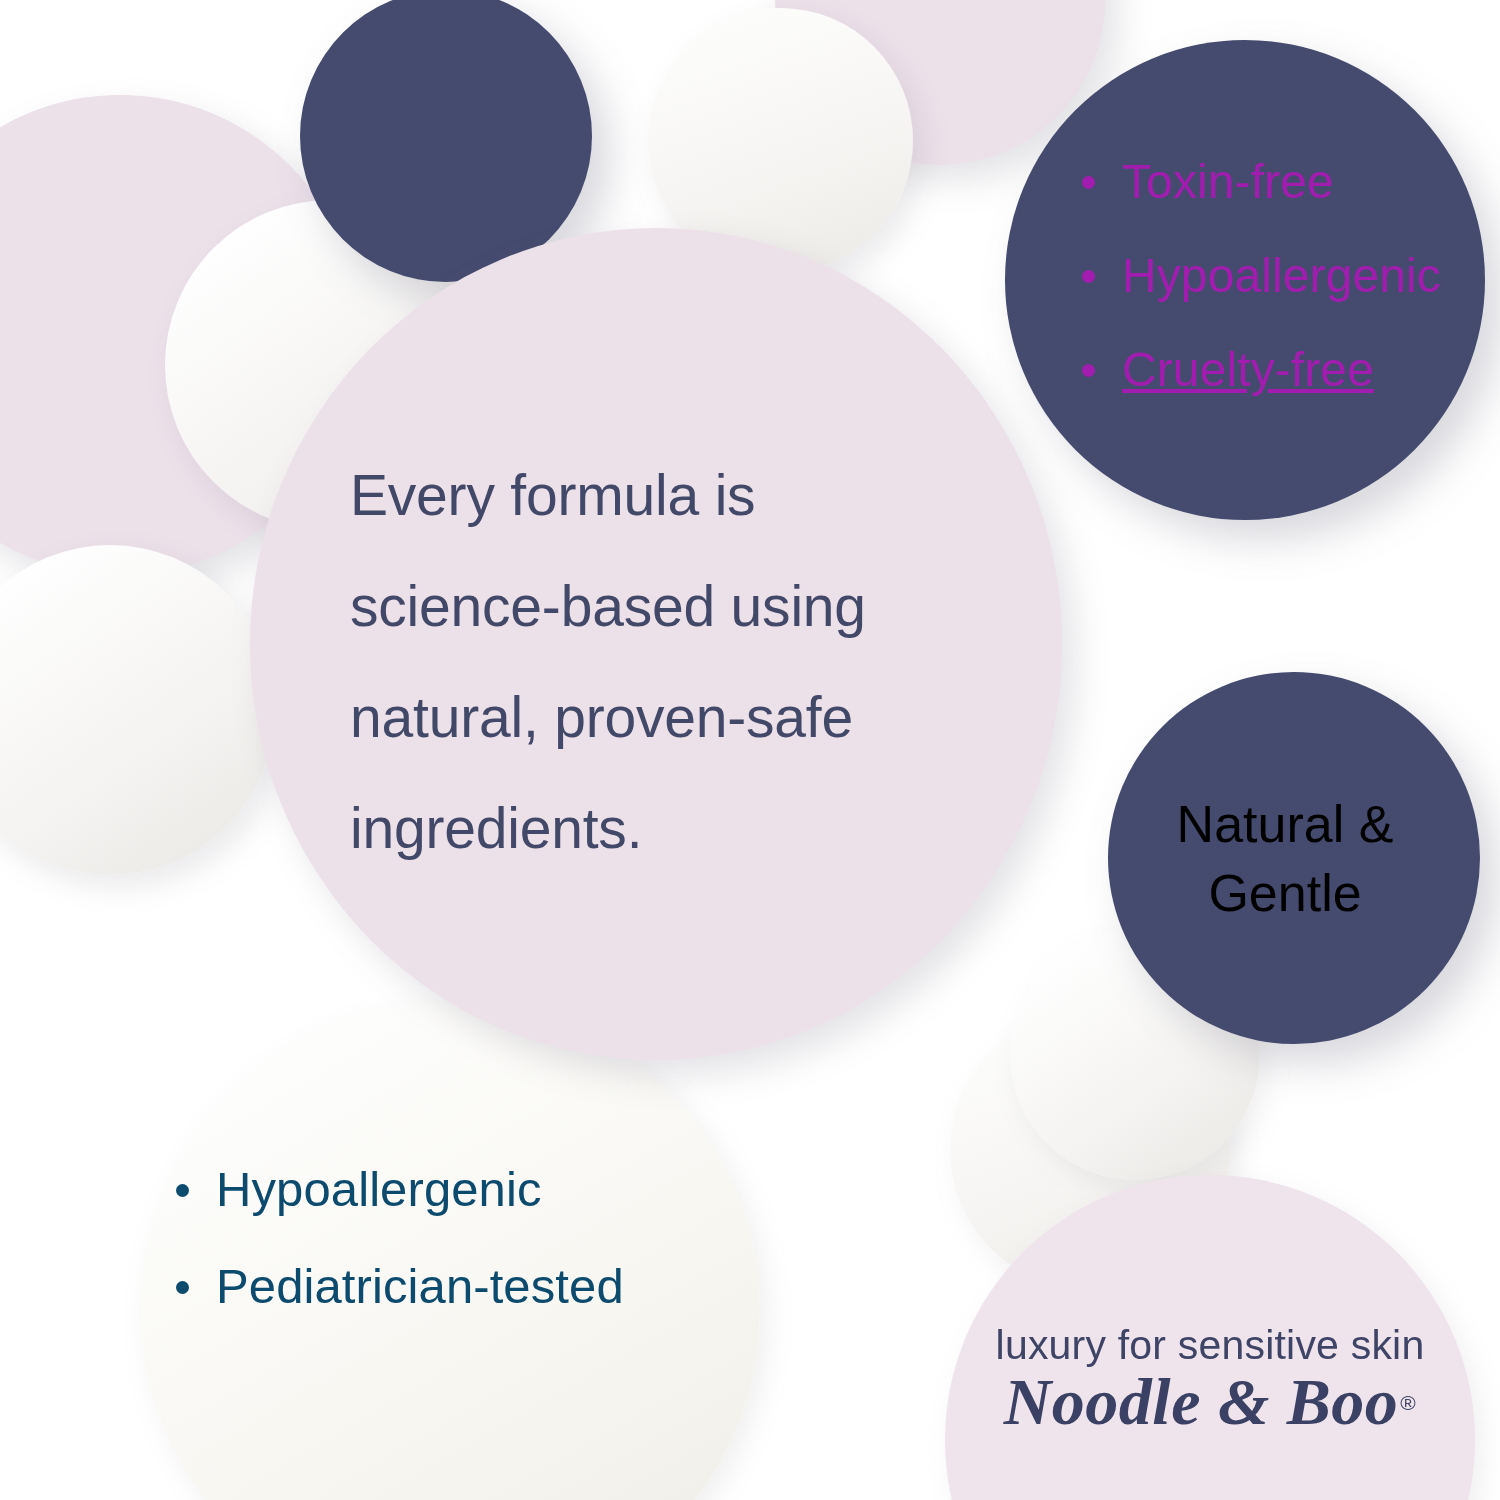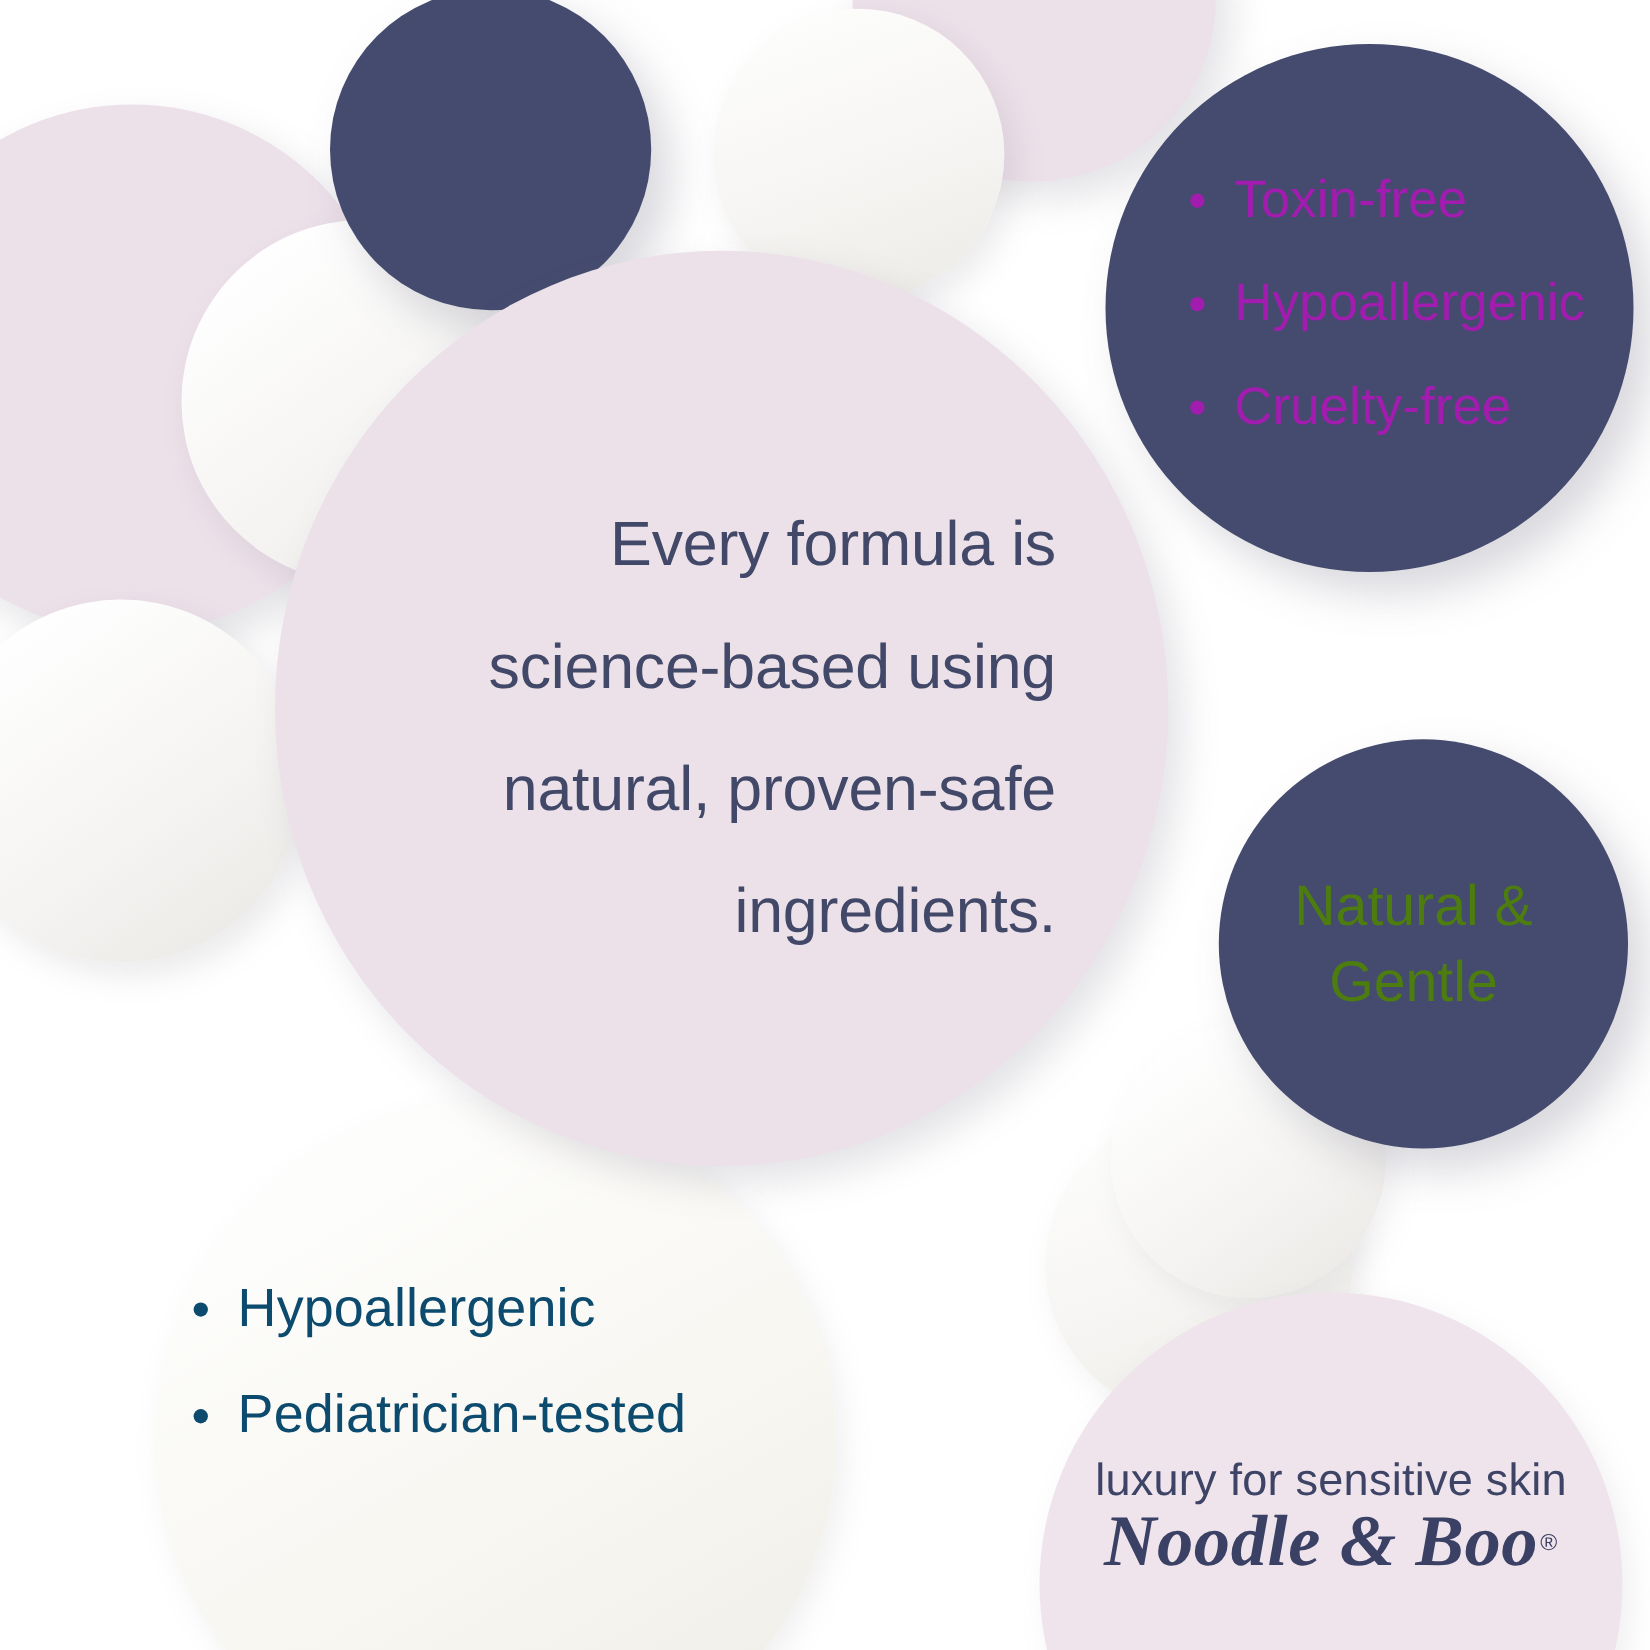--- a/index.html
+++ b/index.html
@@ -66,60 +66,60 @@
   
   #benefits-list {
     left: 1076px;
     top: 158px;
     width: 420px;
     color: #a21caf;
     font-size: 48px;
     line-height: 1.0;
   }
   #benefits-list li { margin-bottom: 46px; }
-  #benefits-list li:last-child { margin-bottom: 0; }
+  #benefits-list li:last-child { margin-bottom: 0; text-decoration: underline; }
 
   
   #testing-list {
     left: 170px;
     top: 1165px;
     width: 640px;
     color: #0c4a6e;
     font-size: 49px;
     line-height: 1.0;
   }
   #testing-list li { margin-bottom: 48px; }
   #testing-list li:last-child { margin-bottom: 12px; }
 
   
   #statement {
     position: absolute;
     left: 350px;
     top: 440px;
     width: 610px;
-    text-align: right;
+    text-align: left;
     color: #424868;
     font-size: 57px;
     font-weight: 300;
     line-height: 1.95;
     letter-spacing: -0.2px;
   }
   #statement .em {
     font-weight: 400;
     margin-top: 48px;
   }
 
   
   #natural-gentle {
     position: absolute;
     left: 1140px;
     top: 790px;
     width: 290px;
     text-align: center;
-    color: #4d7c0f;
+    color: #000000;
     font-size: 52px;
     font-weight: 300;
     line-height: 1.32;
   }
 
   
   #brand {
     position: absolute;
     left: 975px;
     top: 1300px;

